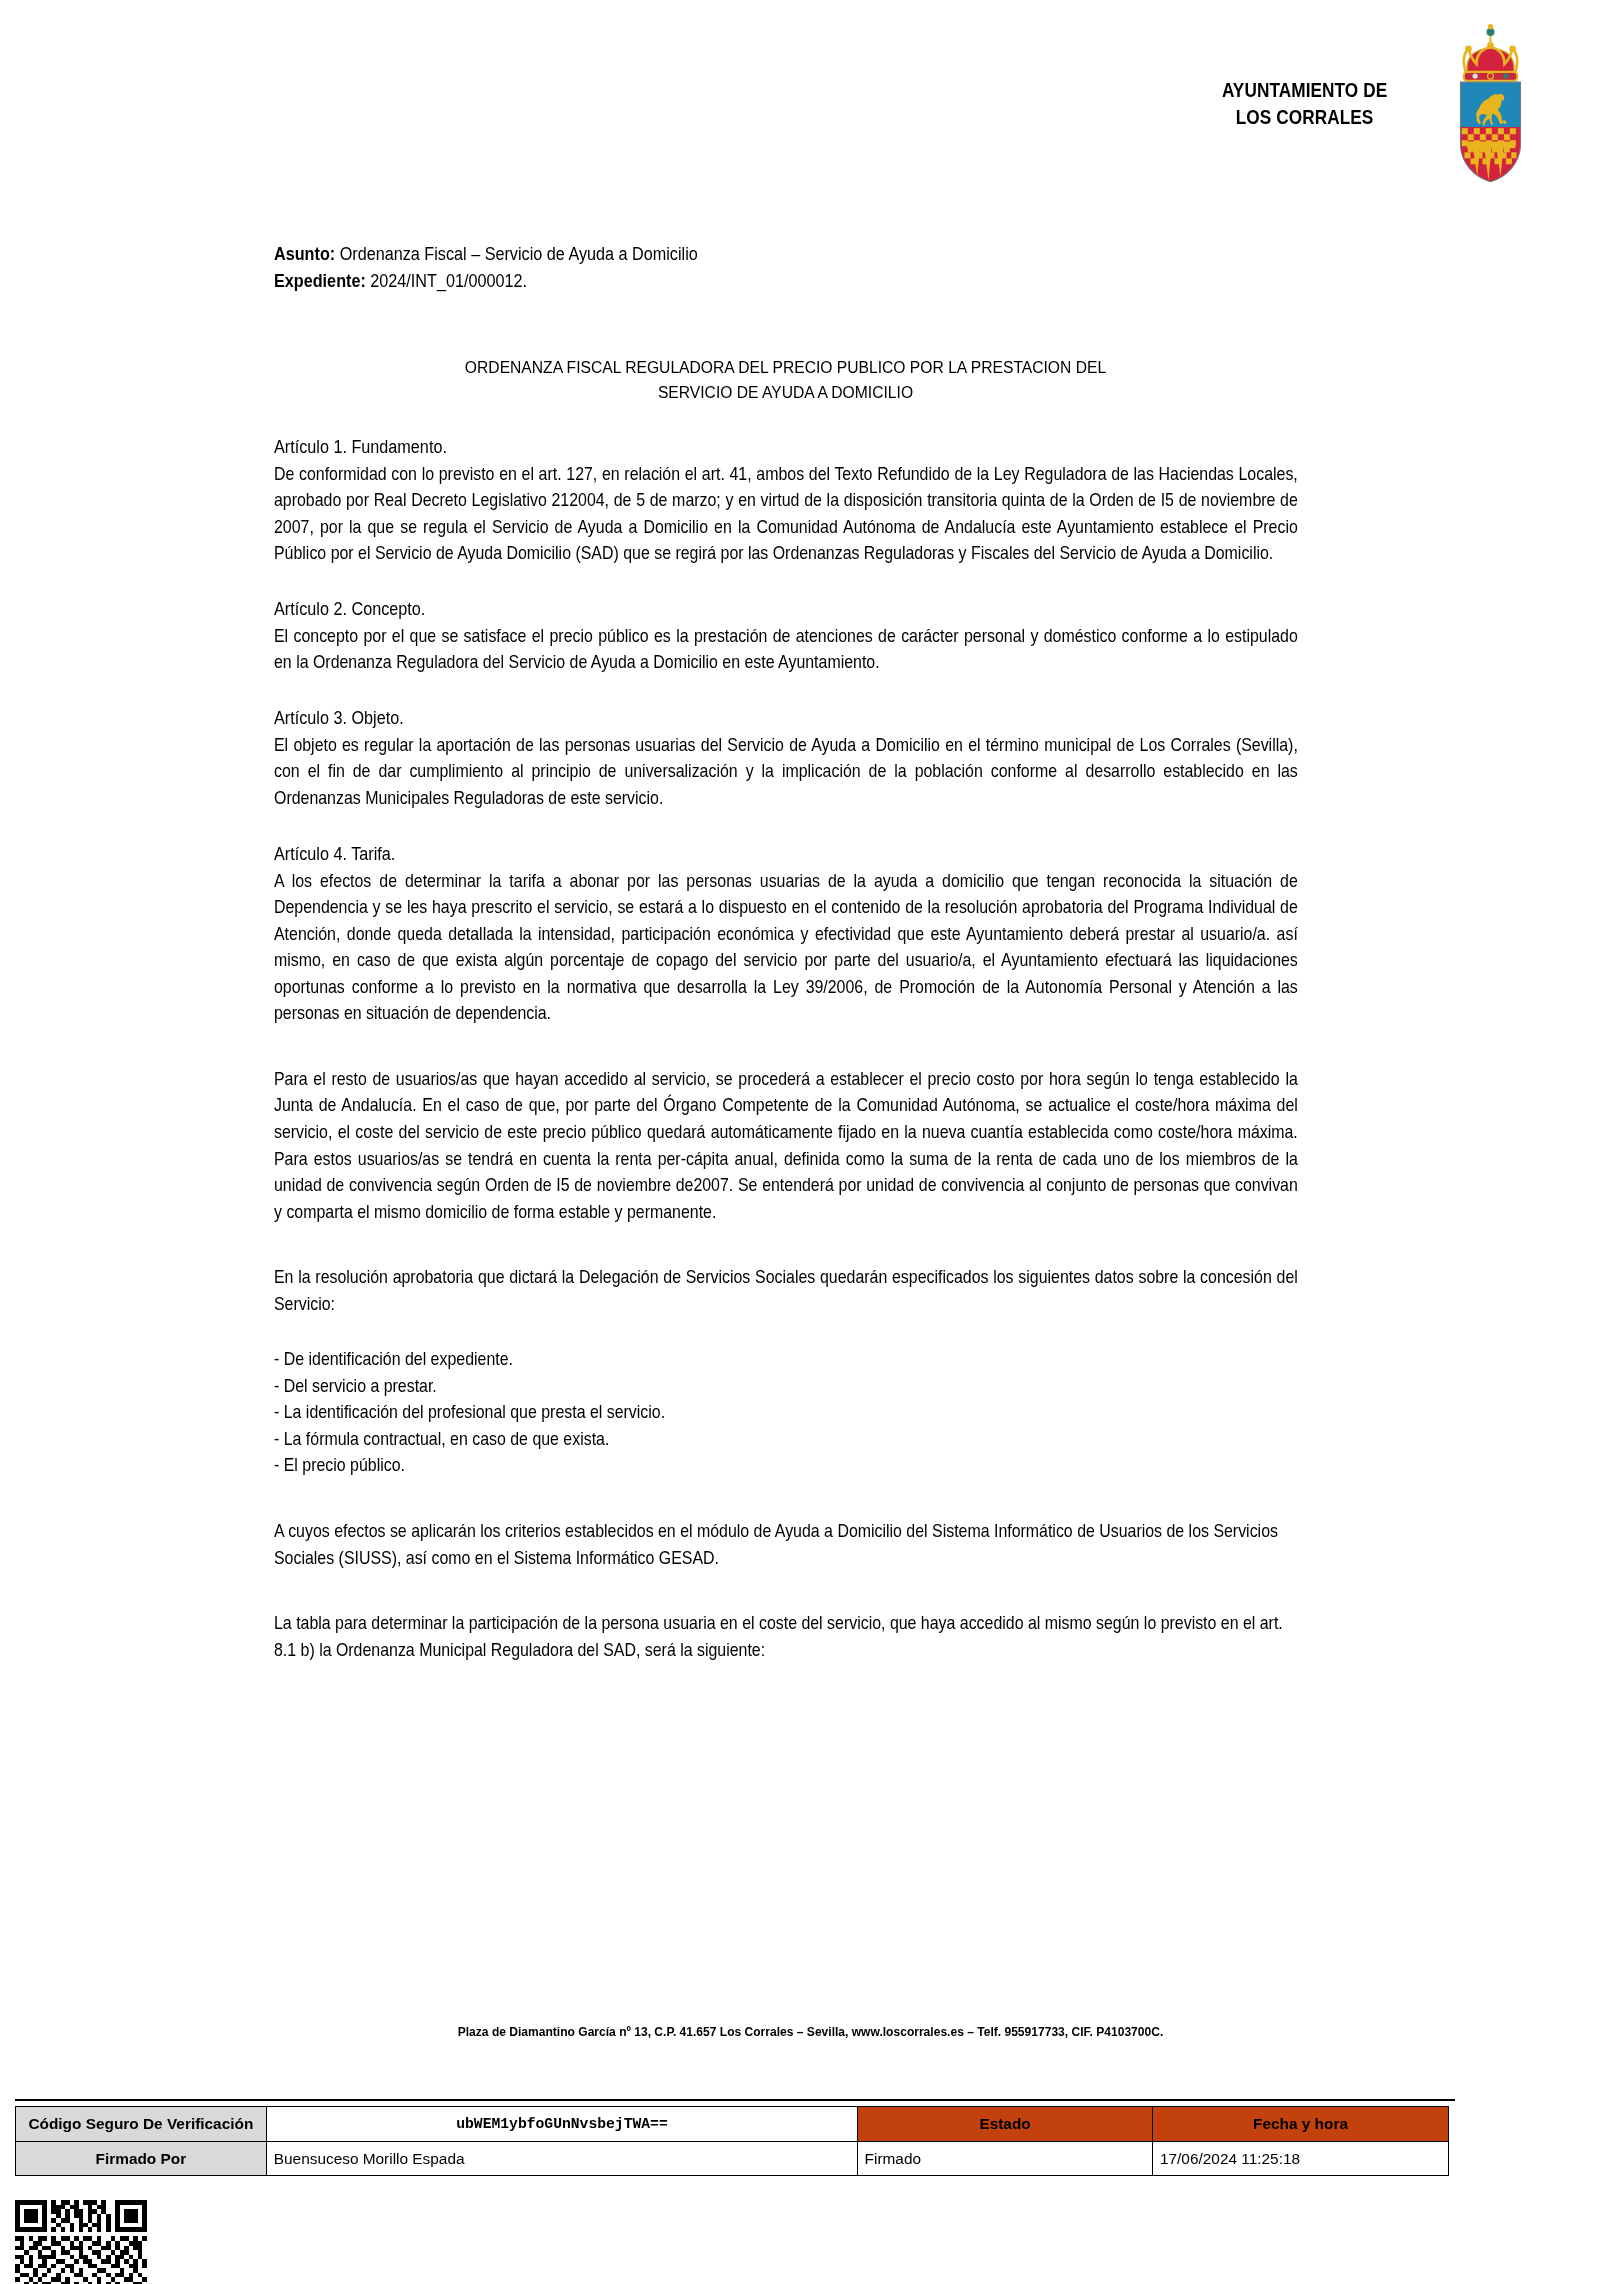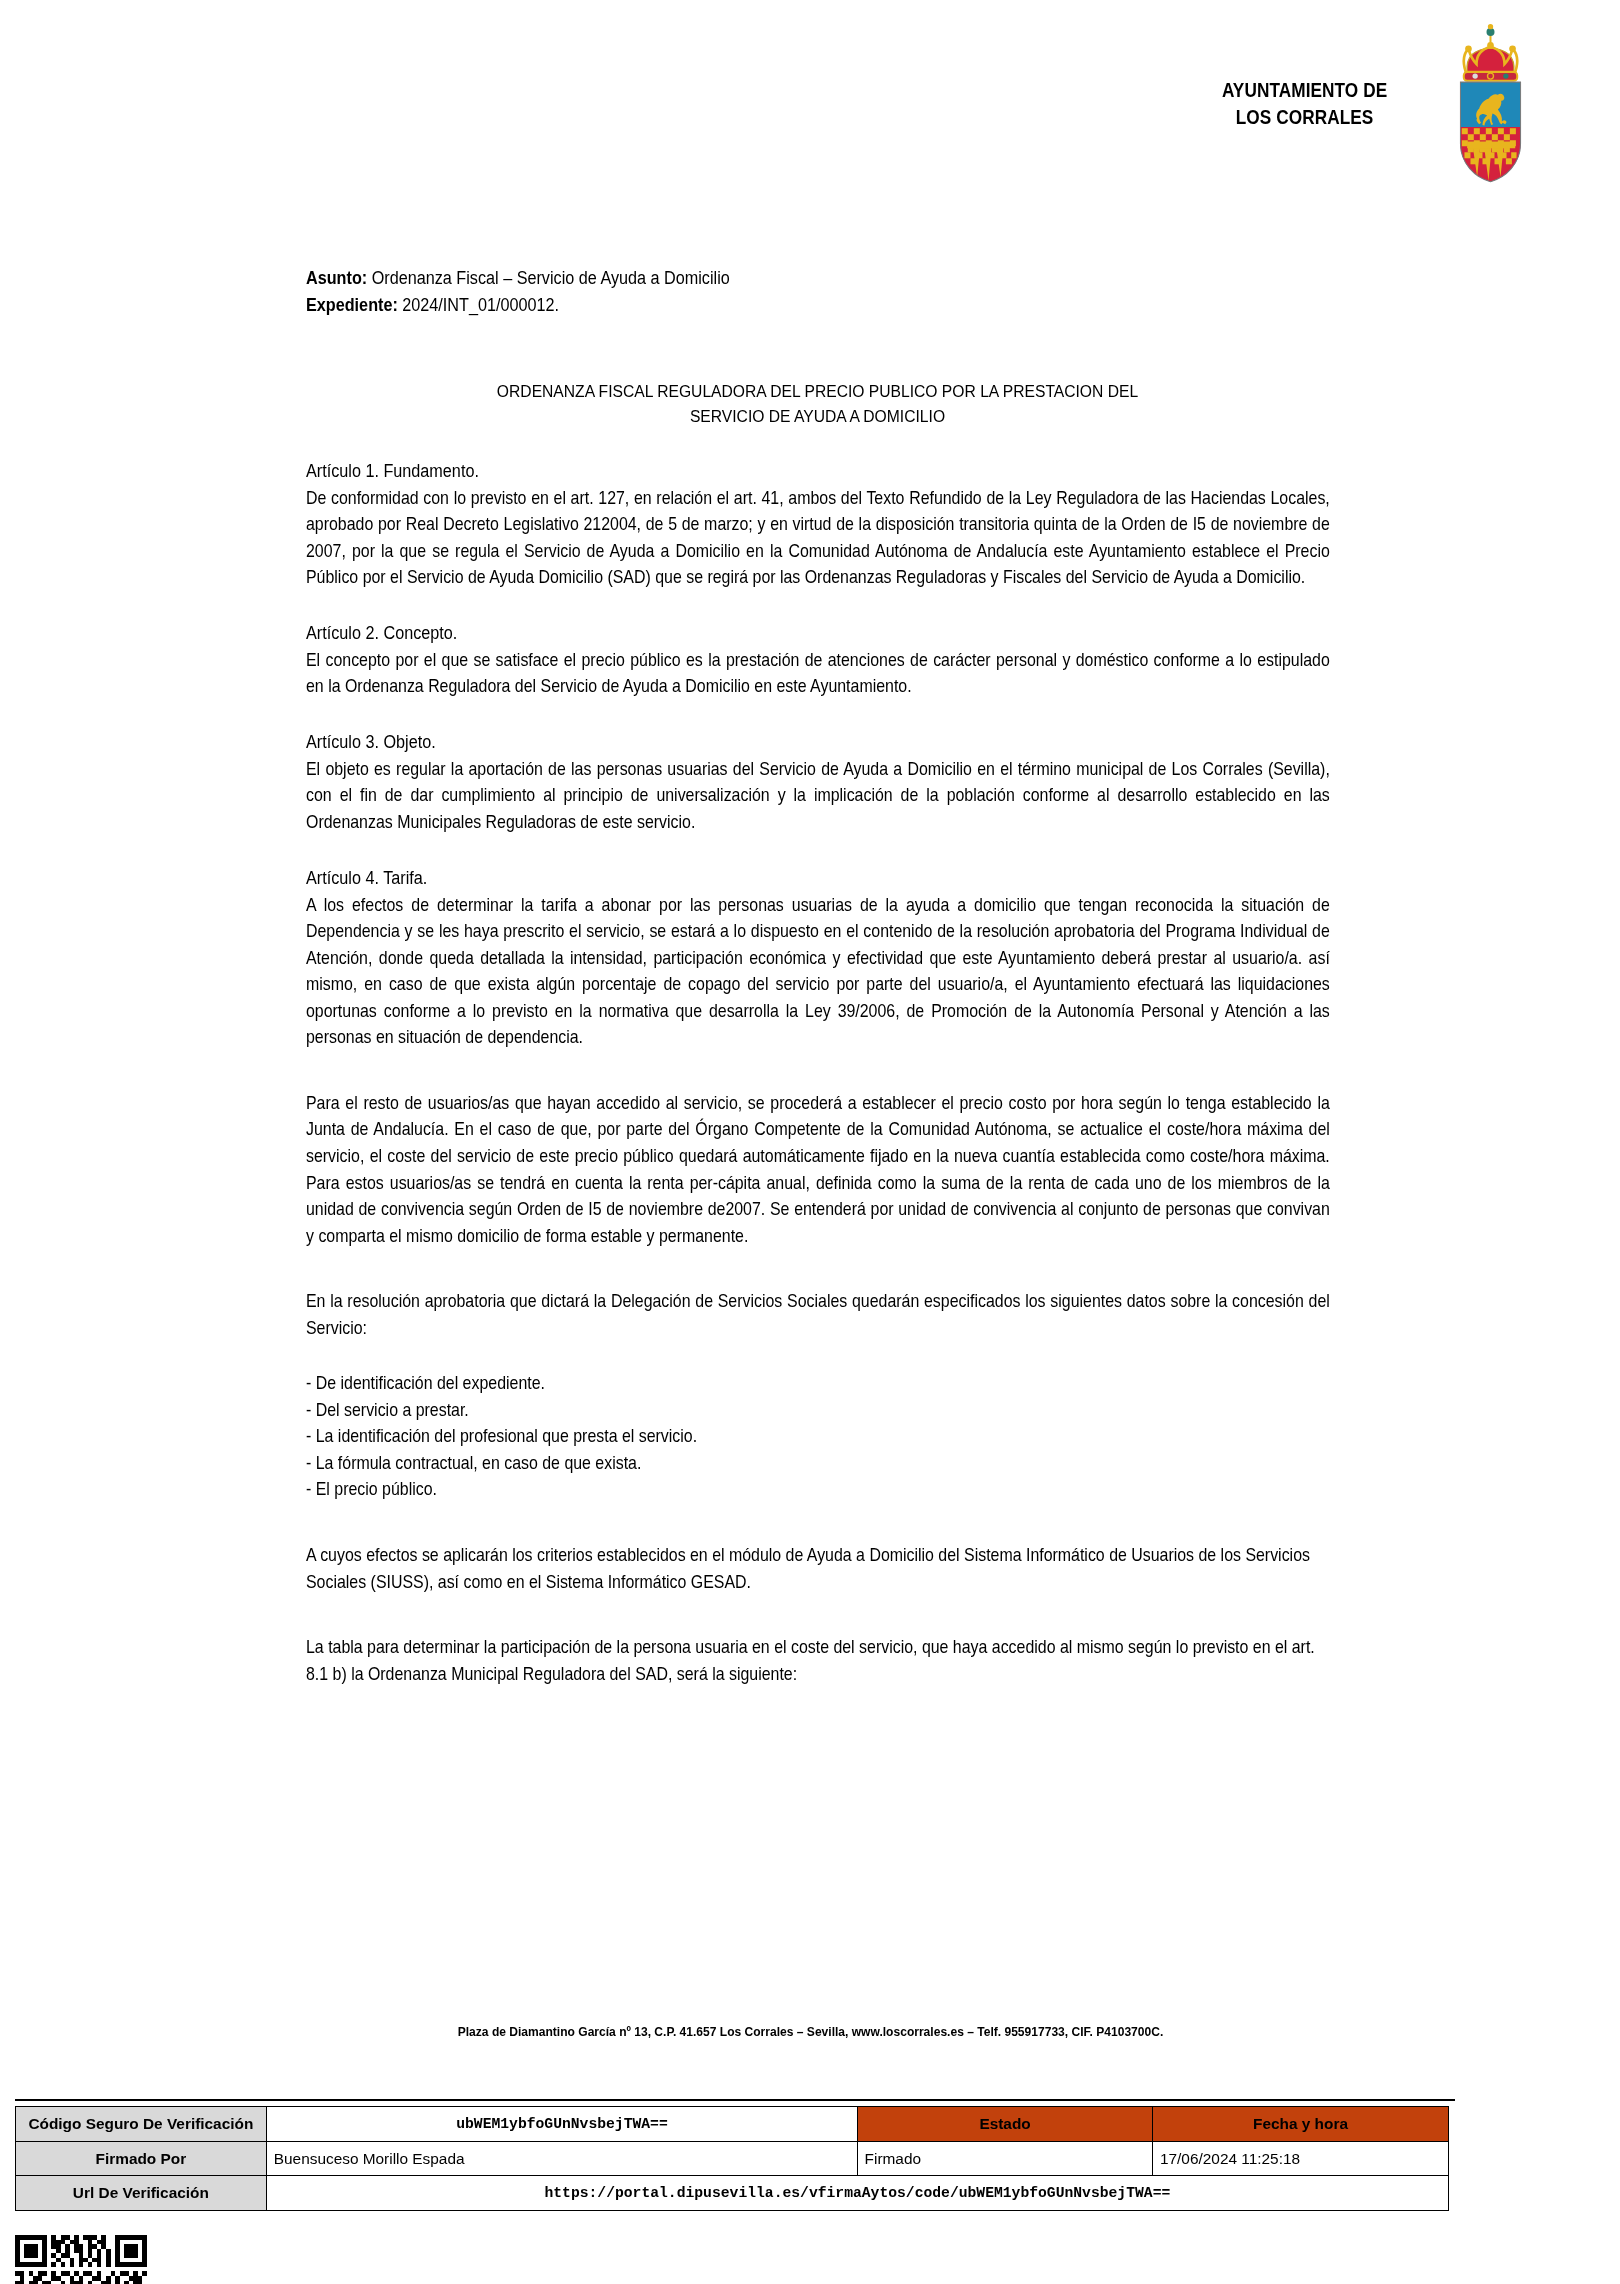--- a/index.html
+++ b/index.html
@@ -49,23 +49,22 @@
     height: 167px;
     position: relative;
     flex: none;
   }
   .crest svg { display:block; width:127px; height:167px; }
 
   
   .doc {
     position: absolute;
     left: 274px;
-    top: 265px;
+    top: 241px;
     width: 1023px;
-    margin-left: 32px;
   }
   .meta-line {
     font-size: 18px;
     line-height: 1.48;
     transform: scaleX(0.9);
     transform-origin: left center;
     white-space: nowrap;
   }
   .meta-line b { font-weight: bold; }
 
@@ -328,24 +327,20 @@
           <td class="lbl">Código Seguro De Verificación</td>
           <td class="val mono" colspan="2">ubWEM1ybfoGUnNvsbejTWA==</td>
           <td class="hdr">Estado</td>
           <td class="hdr">Fecha y hora</td>
         </tr>
         <tr>
           <td class="lbl">Firmado Por</td>
           <td class="val" colspan="2">Buensuceso Morillo Espada</td>
           <td class="ctr">Firmado</td>
           <td class="ctr">17/06/2024 11:25:18</td>
-        </tr>
-        <tr>
-          <td class="lbl">Url De Verificación</td>
-          <td class="val mono" colspan="4">https://portal.dipusevilla.es/vfirmaAytos/code/ubWEM1ybfoGUnNvsbejTWA==</td>
         </tr>
       </tbody>
         </table>
 
       <div class="qr">
         <svg viewBox="0 0 29 29" width="132" height="132" shape-rendering="crispEdges" xmlns="http://www.w3.org/2000/svg">
           <rect width="29" height="29" fill="#ffffff"></rect>
           <g fill="#000000">
 
             <rect x="0" y="0" width="7" height="1"></rect>

